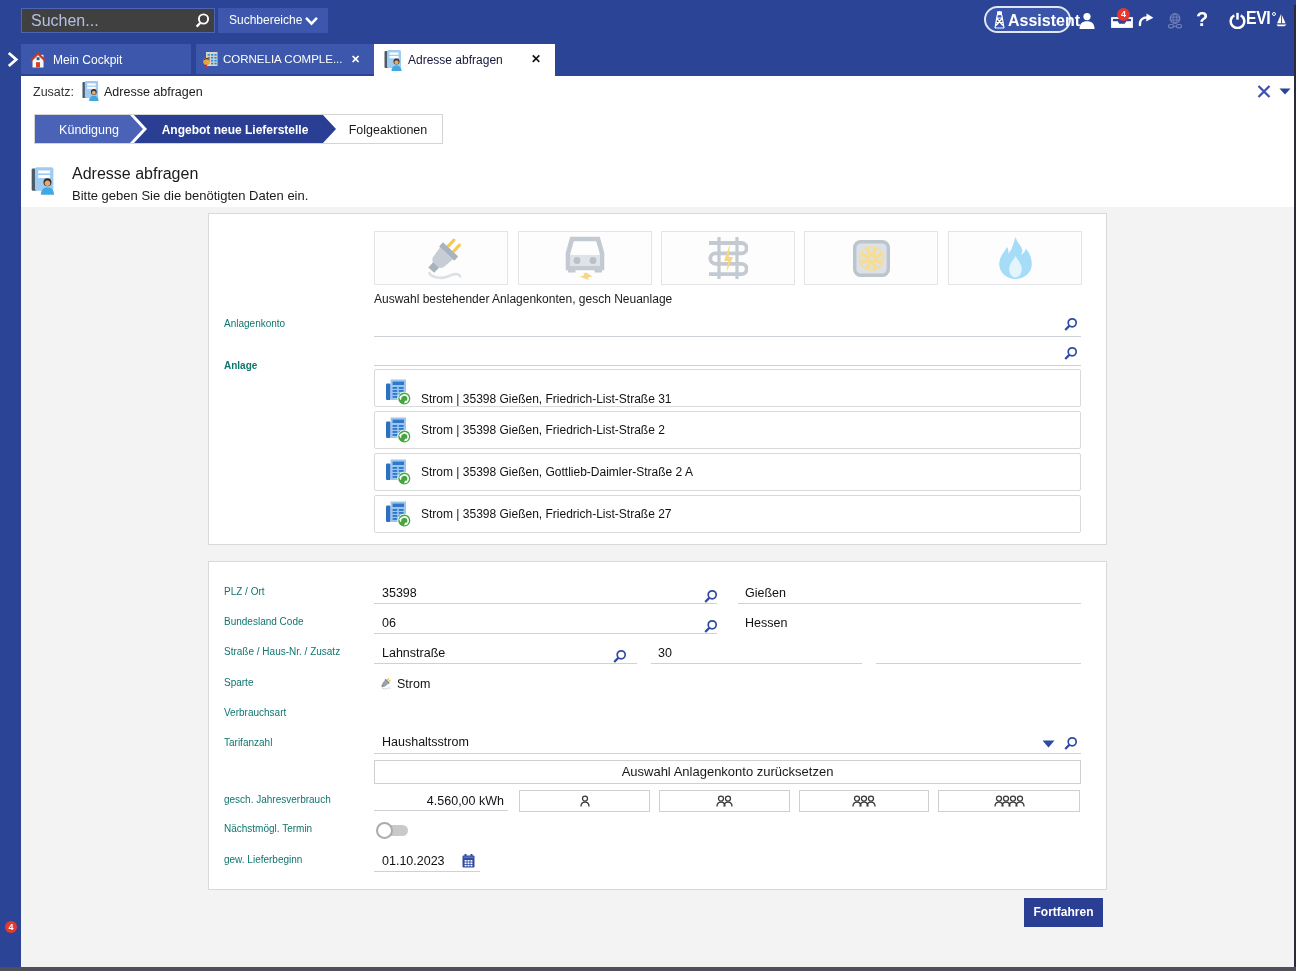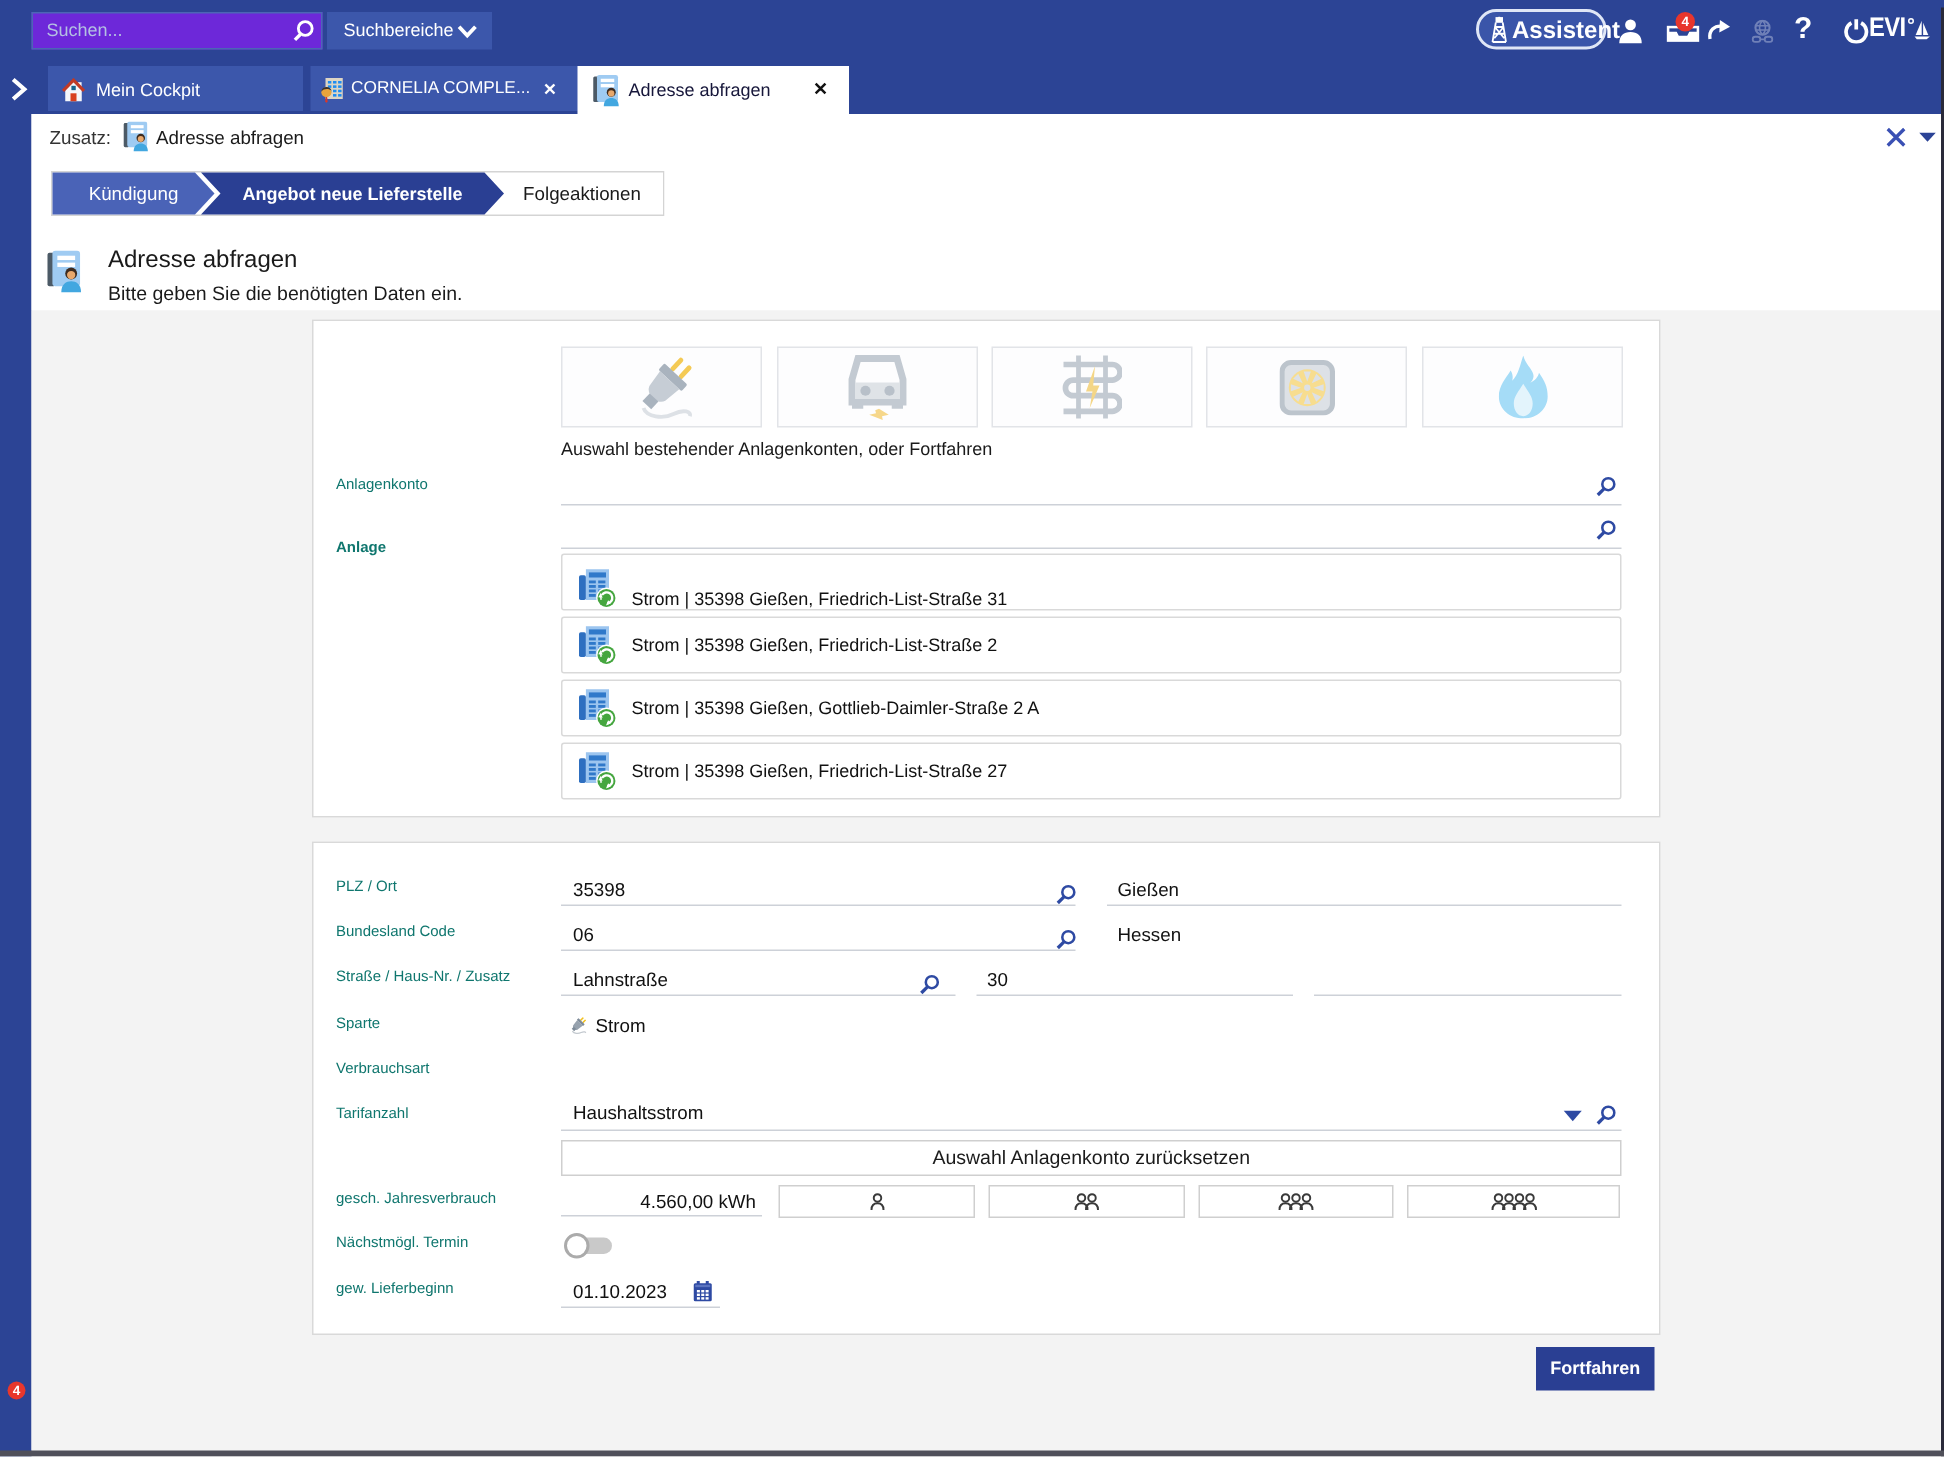--- a/index.html
+++ b/index.html
@@ -4,23 +4,23 @@
 <style>
 * { margin:0; padding:0; box-sizing:border-box; }
 html,body { width:1296px; height:971px; overflow:hidden; }
 body { font-family:"Liberation Sans", sans-serif; position:relative; background:#f3f3f3; }
 .abs { position:absolute; }
 .topbar { left:0; top:0; width:1296px; height:40px; background:#2c4495; }
 .tabrow { left:0; top:40px; width:1296px; height:36px; background:#2c4495; }
 .leftstrip { left:0; top:76px; width:21px; height:895px; background:#2c4495; }
 .whitehead { left:21px; top:76px; width:1273px; height:131px; background:#ffffff; }
 .grayarea { left:21px; top:207px; width:1273px; height:760px; background:#f3f3f3; }
-.searchbox { left:21px; top:8px; width:194px; height:25px; background:#6d28d9; border:1px solid #4c66b5; color:#b4c0e2; font-size:12px; line-height:23px; padding-left:9px; }
+.searchbox { left:21px; top:8px; width:194px; height:25px; background:#404040; border:1px solid #4c66b5; color:#b4c0e2; font-size:16px; line-height:23px; padding-left:9px; }
 .suchbereiche { left:218px; top:8px; width:110px; height:25px; background:#3c57ab; color:#fff; font-size:12px; line-height:25px; padding-left:11px; }
-.tab { top:44px; height:30px; background:#3c57ab; color:#fff; font-size:12px;margin-left:11px; }
+.tab { top:44px; height:30px; background:#3c57ab; color:#fff; font-size:12px; }
 .tabactive { background:#fff; color:#16163a; height:32px; }
 .card { background:#fff; border:1px solid #d9d9d9; }
 .lbl { position:absolute; left:224px; font-size:10px; color:#0f766e; }
 .val { position:absolute; font-size:12.5px; color:#111; }
 .uline { position:absolute; border-bottom:1px solid #cdd1d8; }
 .ibtn { position:absolute; top:231px; width:134px; height:54px; background:#fdfdfe; border:1px solid #e2e4e8; display:flex; align-items:center; justify-content:center; }
 .litem { position:absolute; left:374px; width:707px; height:38px; background:#fff; border:1px solid #d9d9d9; border-radius:2px; display:flex; align-items:center; font-size:12px; color:#111; }
 .pbtn { position:absolute; top:790px; height:22px; background:#fff; border:1px solid #cfcfcf; display:flex; align-items:center; justify-content:center; }
 </style>
 </head>
@@ -226,21 +226,21 @@
   <path d="M16.1 7.6 L20.9 7.6 L18.5 14.3 Z" transform="rotate(315 18.5 18.5)"></path>
   </g>
  </svg>
 </div>
 <div class="ibtn" style="left:948px;">
  <svg width="33" height="42" viewBox="0 0 31 40">
   <path d="M15.5 0 C17 6 22.5 9.5 22 13.5 C21.8 15 21 16.5 20 17.3 C23 16 25 13.5 25.5 11 C29 16 31 20 31 26 C31 34 24 40 15.5 40 C7 40 0 34 0 26 C0 19 4.5 14.5 7.5 9.5 C9 12 9 14 8.5 16 C12.5 12 13.5 6 15.5 0 Z" fill="#a5dcf7"></path>
   <path d="M15.5 18 C18.5 23 21.5 26 21.5 30.5 C21.5 35 19 38.5 15.5 38.5 C12 38.5 9.5 35 9.5 30.5 C9.5 26 12.5 23 15.5 18 Z" fill="#e3f4fc"></path>
  </svg>
 </div>
-<div class="abs" style="left:374px; top:292px; font-size:12px; color:#1a1a1a;">Auswahl bestehender Anlagenkonten, oder Fortfahren</div>
+<div class="abs" style="left:374px; top:292px; font-size:12px; color:#1a1a1a;">Auswahl bestehender Anlagenkonten, gesch Neuanlage</div>
 <div class="lbl" style="top:318px;">Anlagenkonto</div>
 <div class="uline" style="left:374px; top:313px; width:707px; height:24px;"></div>
 <svg class="abs" style="left:1063px; top:317px;" width="15" height="15" viewBox="0 0 15 15">
     <circle cx="9.2" cy="5.8" r="4" fill="none" stroke="#2e4aa3" stroke-width="1.7"></circle>
     <line x1="6.3" y1="8.9" x2="2.2" y2="13" stroke="#2e4aa3" stroke-width="2.2"></line>
   </svg>
 <div class="lbl" style="top:360px;font-weight:bold;">Anlage</div>
 <div class="uline" style="left:374px; top:342px; width:707px; height:24px;"></div>
 <svg class="abs" style="left:1063px; top:346px;" width="15" height="15" viewBox="0 0 15 15">
     <circle cx="9.2" cy="5.8" r="4" fill="none" stroke="#2e4aa3" stroke-width="1.7"></circle>

